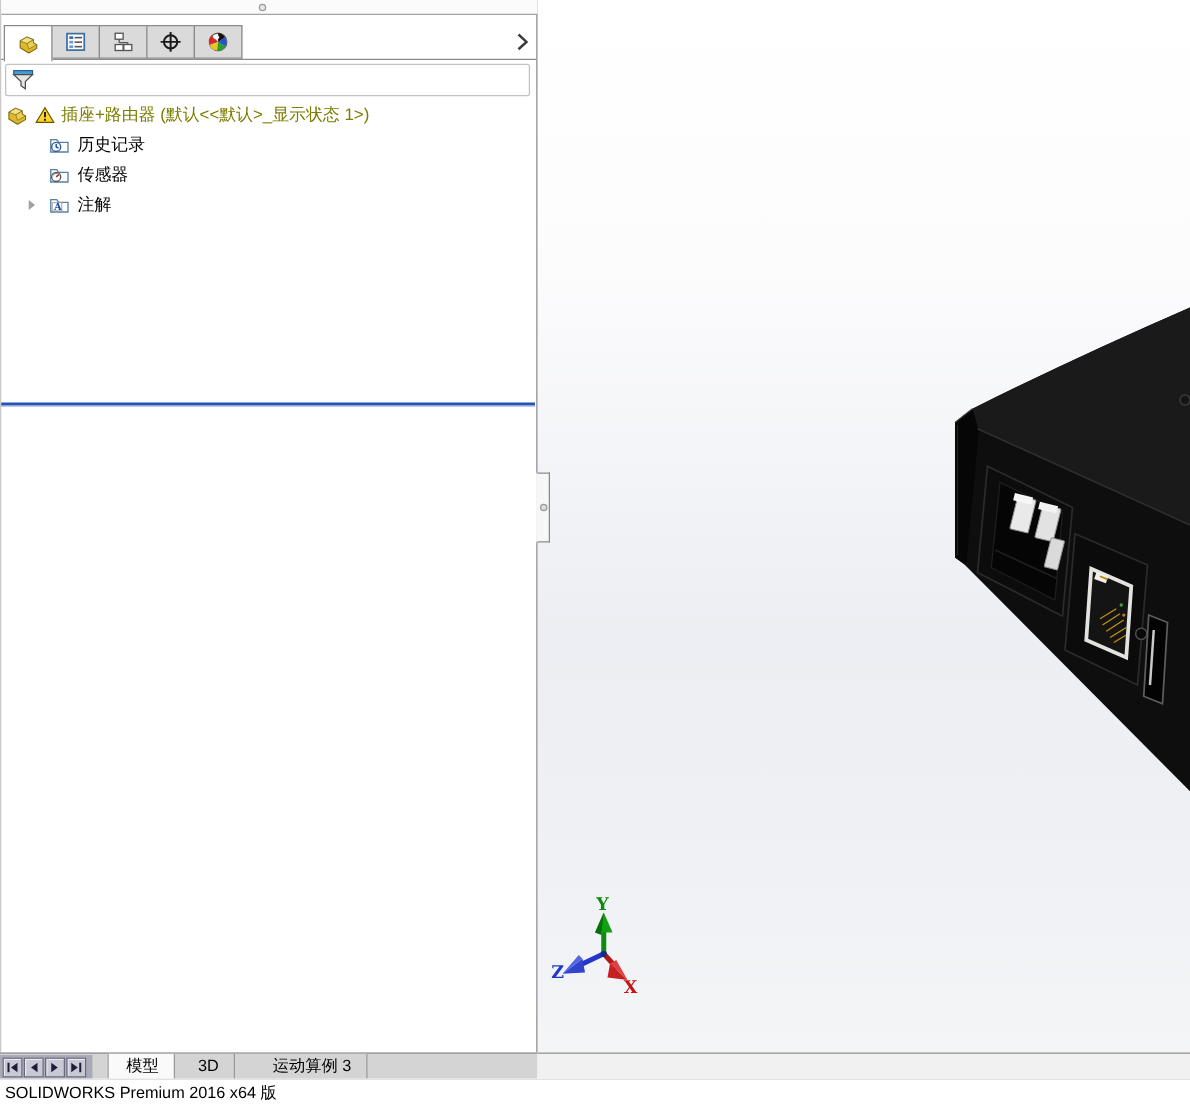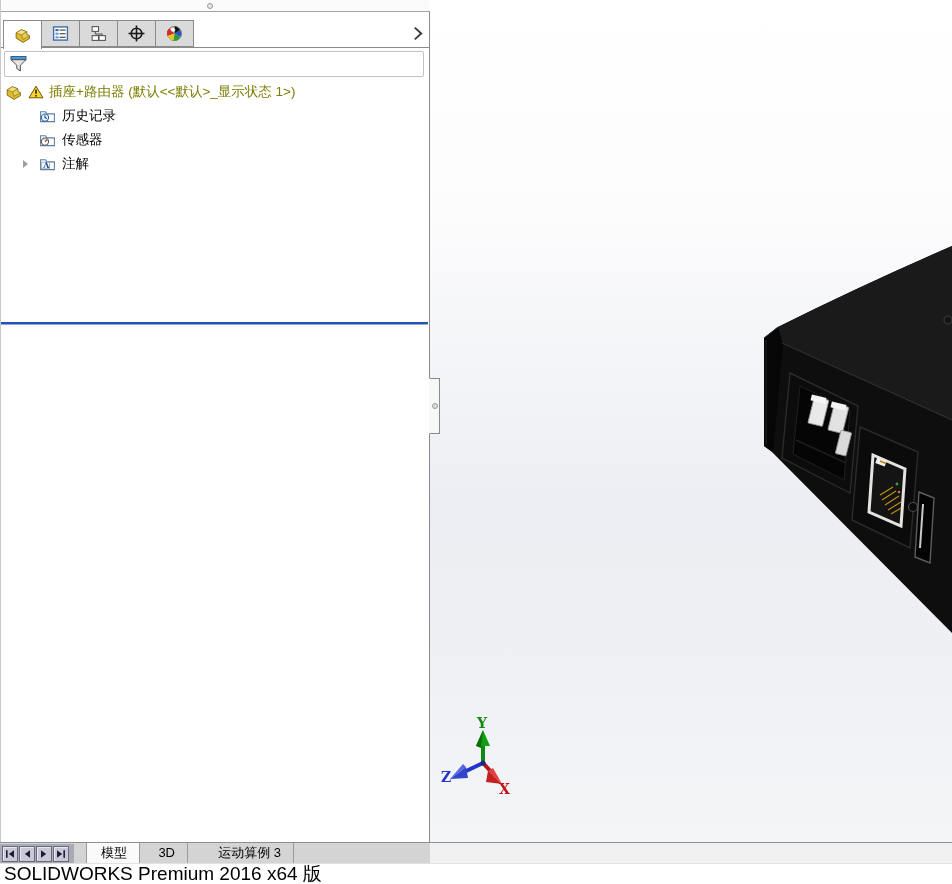--- a/index.html
+++ b/index.html
@@ -88,21 +88,21 @@
     background:#d4d4d4;border-right:1px solid #9a9a9a;box-sizing:border-box;padding:0 12px;
   }
   .doc-tab.active{background:#fafafa;border-left:1px solid #9a9a9a;font-weight:normal;}
   .doc-bar-right{
     position:absolute;left:430px;top:842px;width:522px;height:21px;
     background:#f1f1f1;border-top:1px solid #8f8f8f;box-sizing:border-box;
   }
   
   .status-bar{
     position:absolute;left:0;top:863px;width:952px;height:21px;background:#ffffff;
-    font-size:19px;color:#000;line-height:20px;padding-left:4px;box-sizing:border-box;
+    font-size:13px;color:#000;line-height:20px;padding-left:4px;box-sizing:border-box;
     border-top:1px solid #e2e2e2;
   }
 </style>
 </head>
 <body>
 
 <div class="viewport">
   <svg width="522" height="842" viewBox="0 0 522 842">
 
     <g>

